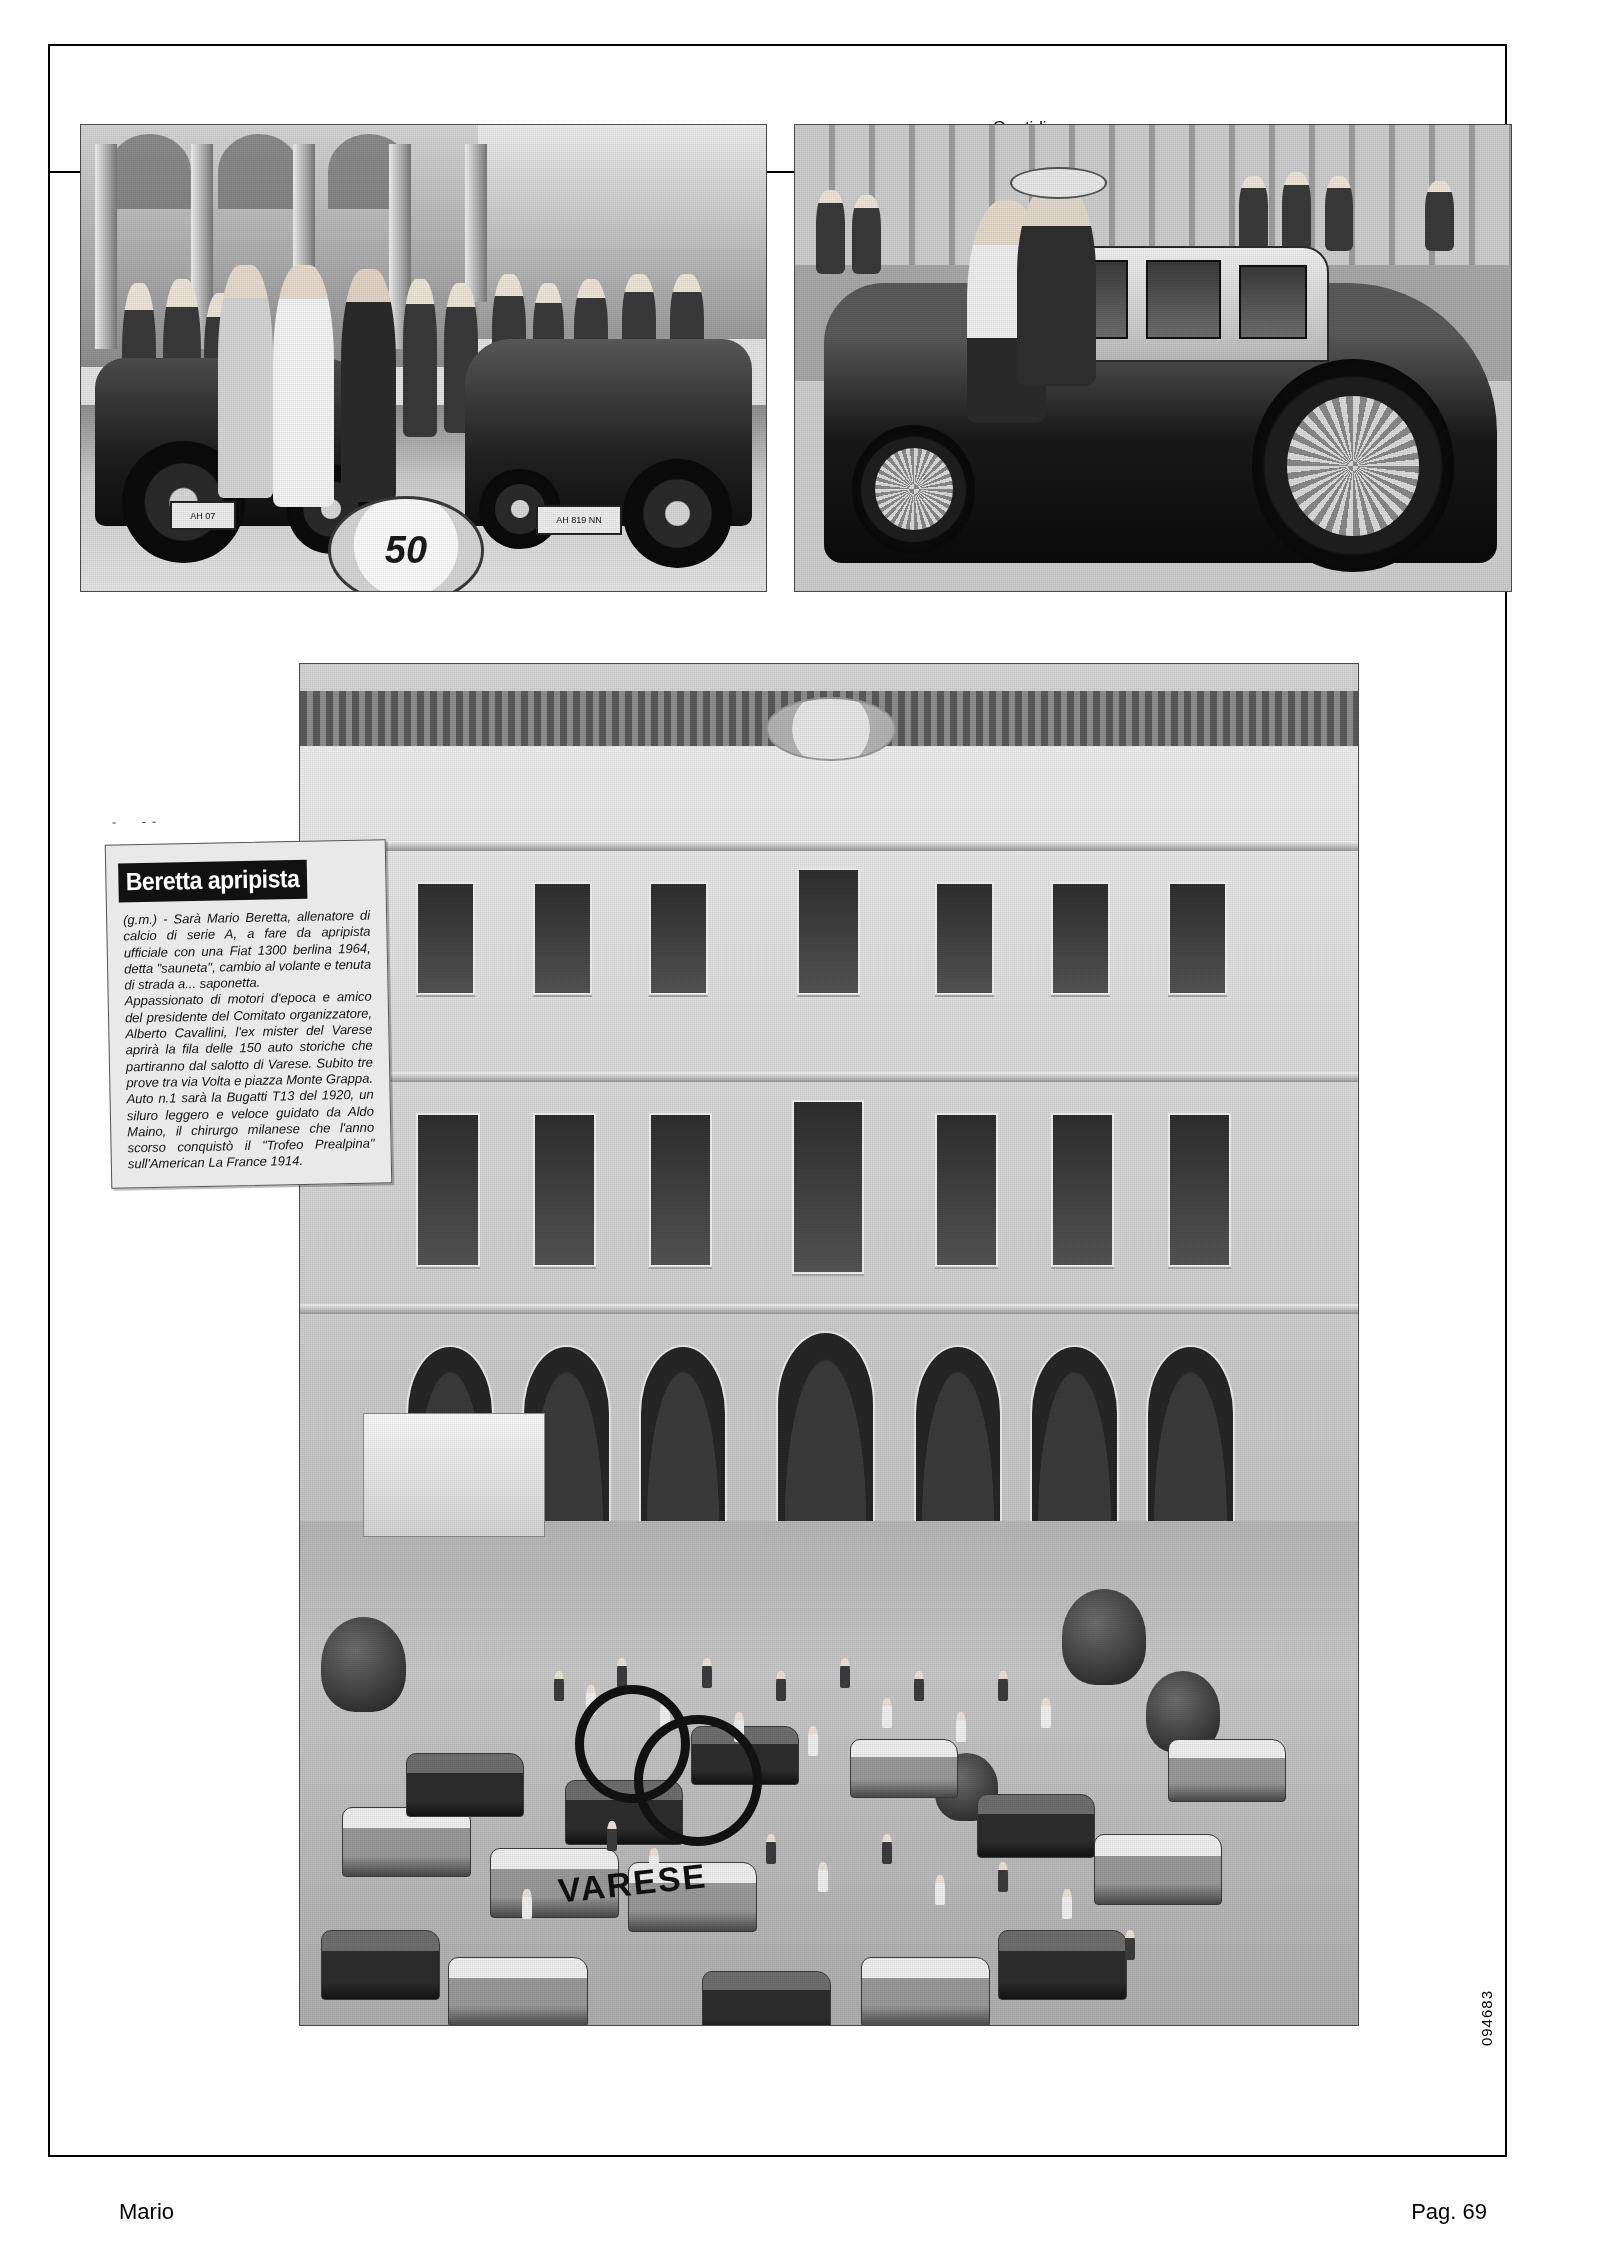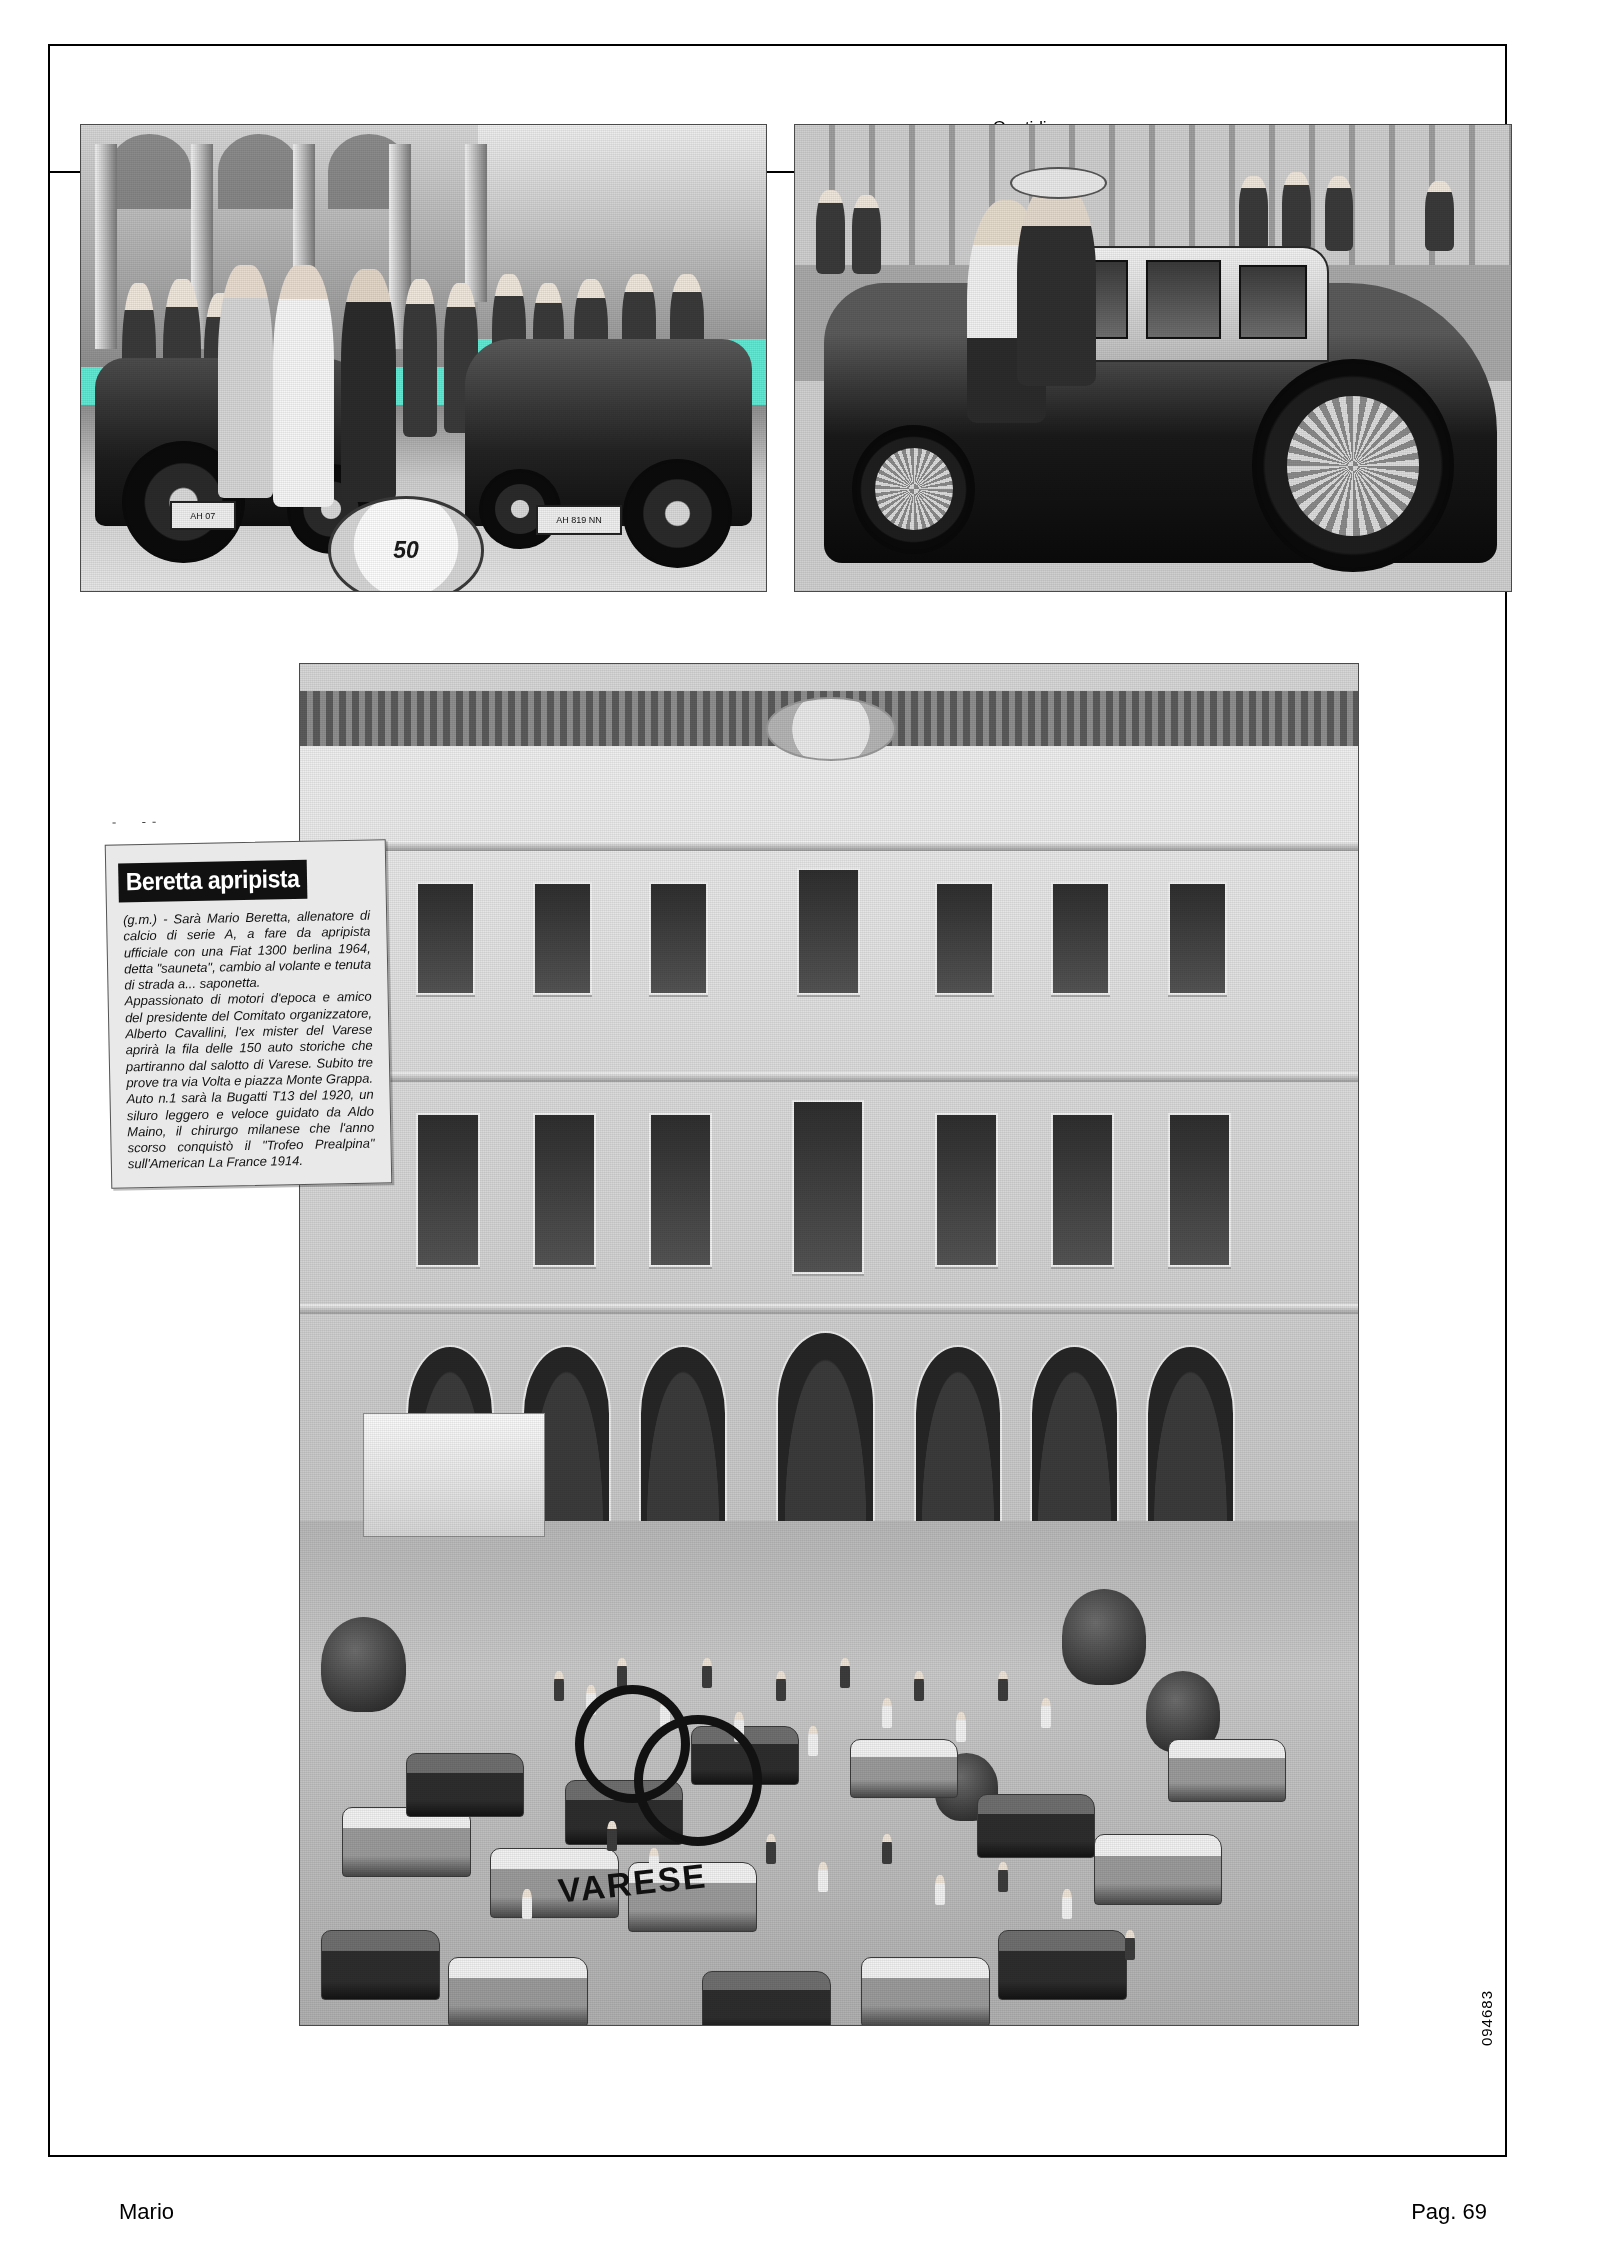--- a/index.html
+++ b/index.html
@@ -155,21 +155,21 @@
   .page-footer .right {
     position: absolute;
     right: 130px;
     top: 0;
   }
 
   
   .photo {
     position: absolute;
     overflow: hidden;
-    background: #5eead4;
+    background: #e5e5e5;
     border: 1px solid #4a4a4a;
     box-sizing: border-box;
   }
   .photo-inner { position: absolute; inset: 0; }
 
   #photo-cars {
     left: 30px;
     top: 78px;
     width: 687px;
     height: 468px;
@@ -260,21 +260,21 @@
     background: linear-gradient(180deg,#e3d6c8 0 14%, #2b2b2b 14% 100%);
     border-radius: 40% 40% 8px 8px;
   }
   .p1-disc {
     position:absolute; left:36%; bottom:-3%; width:22%; height:22%;
     border-radius:50%;
     background: radial-gradient(circle at 50% 45%, #fdfdfd 0 55%, #d7d7d7 56% 100%);
     border:3px solid #3a3a3a;
     display:flex;align-items:center;justify-content:center;
     font-family:"Liberation Sans",sans-serif;
-    font-weight:bold;font-size:23px;color:#1a1a1a;
+    font-weight:bold;font-size:38px;color:#1a1a1a;
     font-style: italic;
   }
 
   
   .p2-bg {
     position:absolute; inset:0;
     background: linear-gradient(180deg,#e8e8e8 0 28%, #a9a9a9 28% 55%, #d0d0d0 55% 100%);
   }
   .p2-buildings {
     position:absolute; left:0; top:0; width:100%; height:30%;

